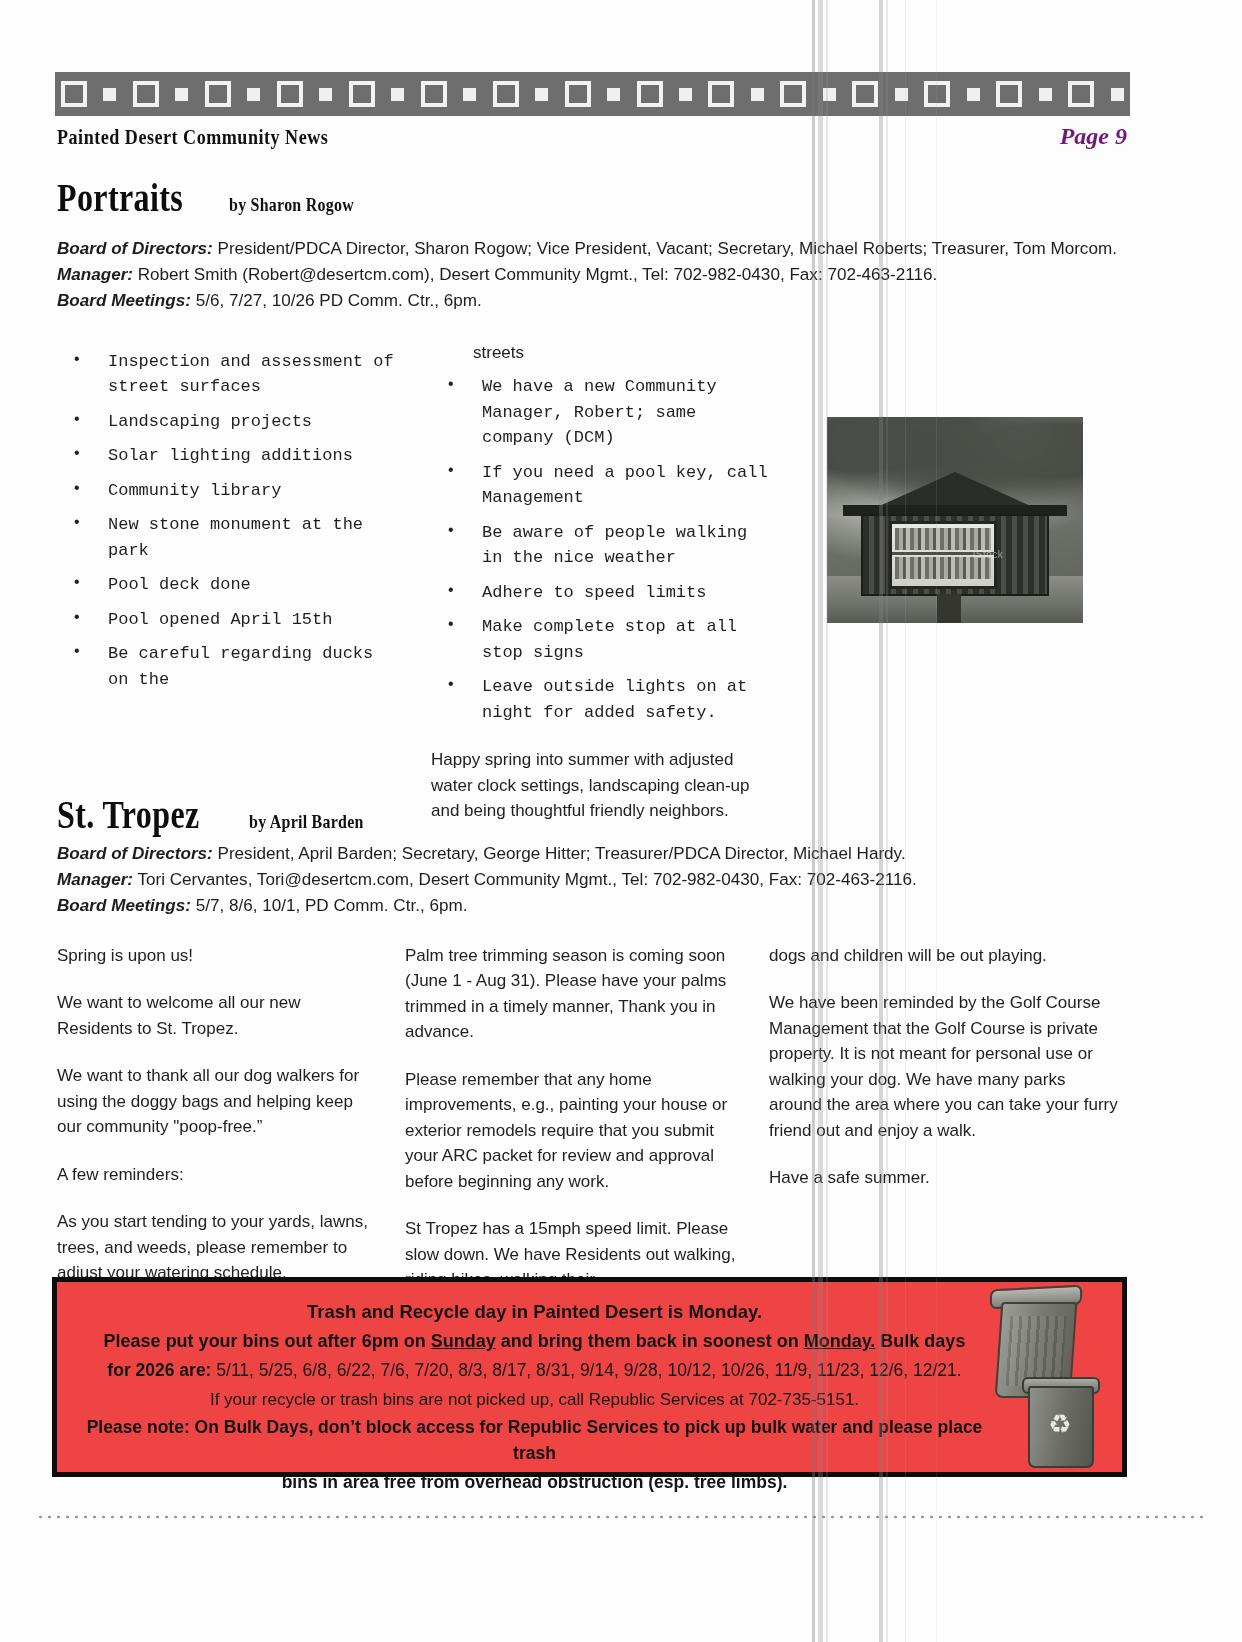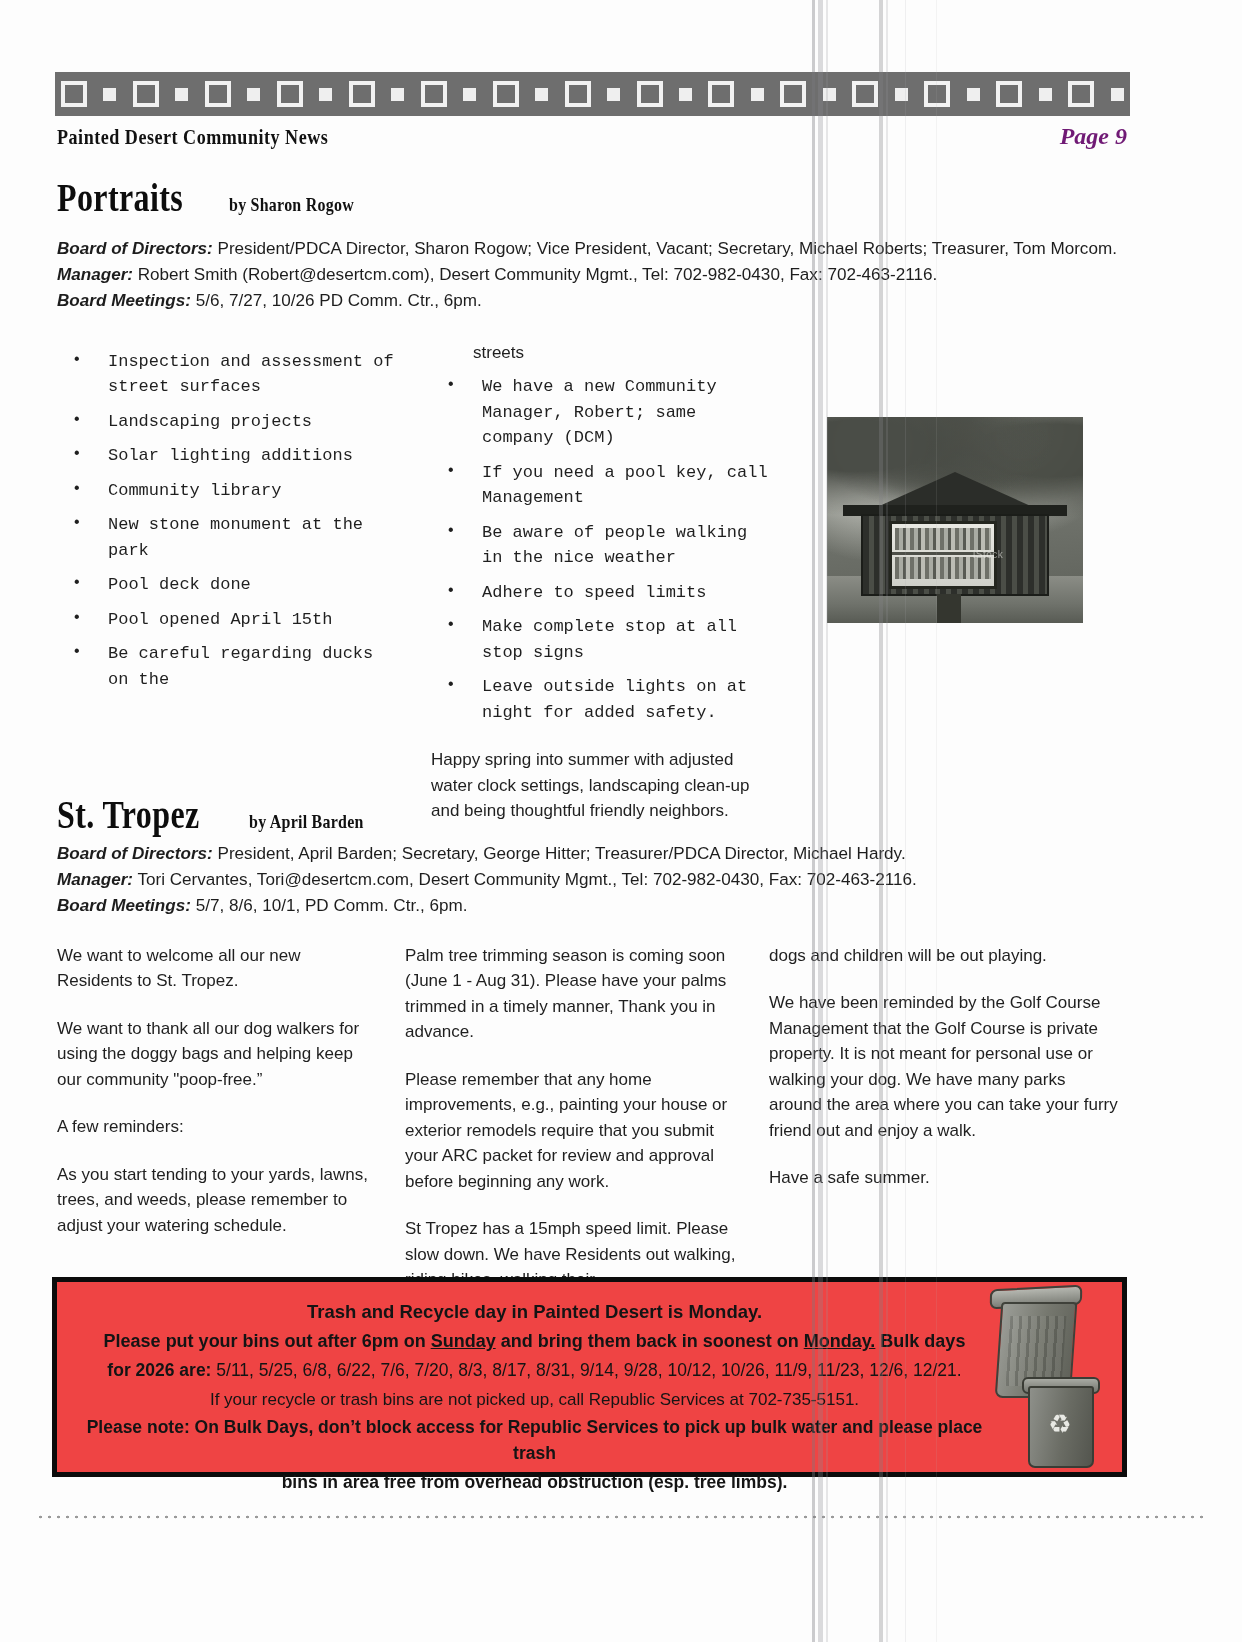--- a/index.html
+++ b/index.html
@@ -460,20 +460,21 @@
       <span>President, April Barden; Secretary, George Hitter; Treasurer/PDCA Director, Michael Hardy.</span><br>
       <span><b>Manager:</b></span>
       <span>Tori Cervantes, Tori@desertcm.com, Desert Community Mgmt., Tel: 702-982-0430, Fax: 702-463-2116.</span><br>
       <span><b>Board Meetings:</b></span>
       <span>5/7, 8/6, 10/1, PD Comm. Ctr., 6pm.</span>
     </div>
 
     <div id="tropez-cols">
 
       <div class="col-text" id="tropez-col1">
+        <p>Spring is upon us!</p>
         <p>We want to welcome all our new Residents to St. Tropez.</p>
         <p>We want to thank all our dog walkers for using the doggy bags and helping keep our community "poop-free.”</p>
         <p>A few reminders:</p>
         <p>As you start tending to your yards, lawns, trees, and weeds, please remember to adjust your watering schedule.</p>
       </div>
 
       <div class="col-text" id="tropez-col2">
         <p>Palm tree trimming season is coming soon (June 1 - Aug 31). Please have your palms trimmed in a timely manner, Thank you in advance.</p>
         <p>Please remember that any home improvements, e.g., painting your house or exterior remodels require that you submit your ARC packet for review and approval before beginning any work.</p>
         <p>St Tropez has a 15mph speed limit.  Please slow down.  We have Residents out walking, riding bikes, walking their</p>

